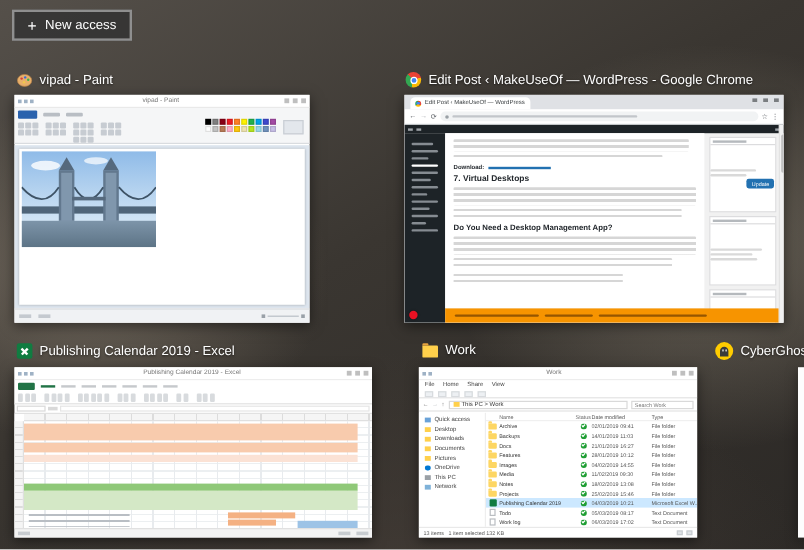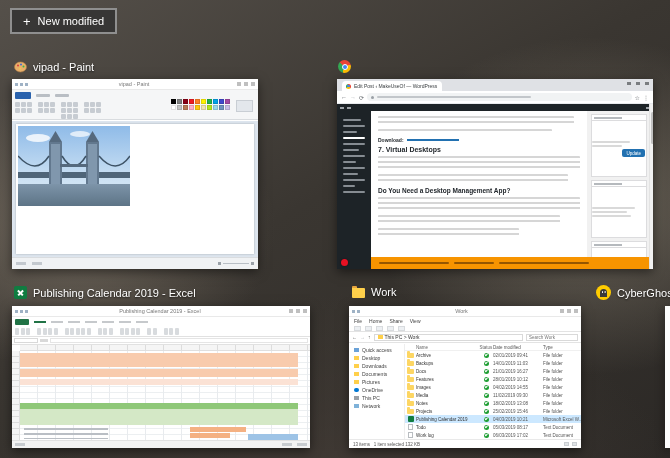--- a/index.html
+++ b/index.html
@@ -179,21 +179,21 @@
   
   .t-cg{left:665px;top:306px;width:5px;height:142px;background:#fdfdfd;}
 </style>
 </head>
 <body>
 
 <div class="stage">
 
   <button class="new-desktop">
     <span class="plus">+</span>
-    <span>New modified</span>
+    <span>New access</span>
   </button>
 
   <div class="wlabel" style="left:14px;top:60px;">
     <svg class="wicon" width="13" height="13" viewBox="0 0 13 13">
       <ellipse cx="6.5" cy="7" rx="6" ry="5" fill="#e8b06b" stroke="#b5814a" stroke-width="0.6"></ellipse>
       <circle cx="4" cy="5.5" r="1" fill="#d83b3b"></circle>
         <circle cx="7" cy="4.5" r="1" fill="#3b6bd8"></circle>
       <circle cx="9.5" cy="6.5" r="1" fill="#3bb54a"></circle>
         <circle cx="6" cy="8.5" r="1" fill="#f2c94c"></circle>
     </svg>
@@ -318,20 +318,21 @@
       <span class="zoomer">
           <b></b>
           <s></s>
           <b></b>
         </span>
     </div>
   </div>
 
   <div class="wlabel" style="left:338px;top:60px;">
     <span class="wicon chrome-logo"></span>
+    <span>Edit Post ‹ MakeUseOf — WordPress - Google Chrome</span>
   </div>
 
   <div class="thumb t-chrome">
     <div class="tabstrip">
       <div class="tab">
         <span class="chrome-mini"></span>
         <span class="ttl">Edit Post ‹ MakeUseOf — WordPress</span>
       </div>
       <span class="winctrls">
           <i></i>

